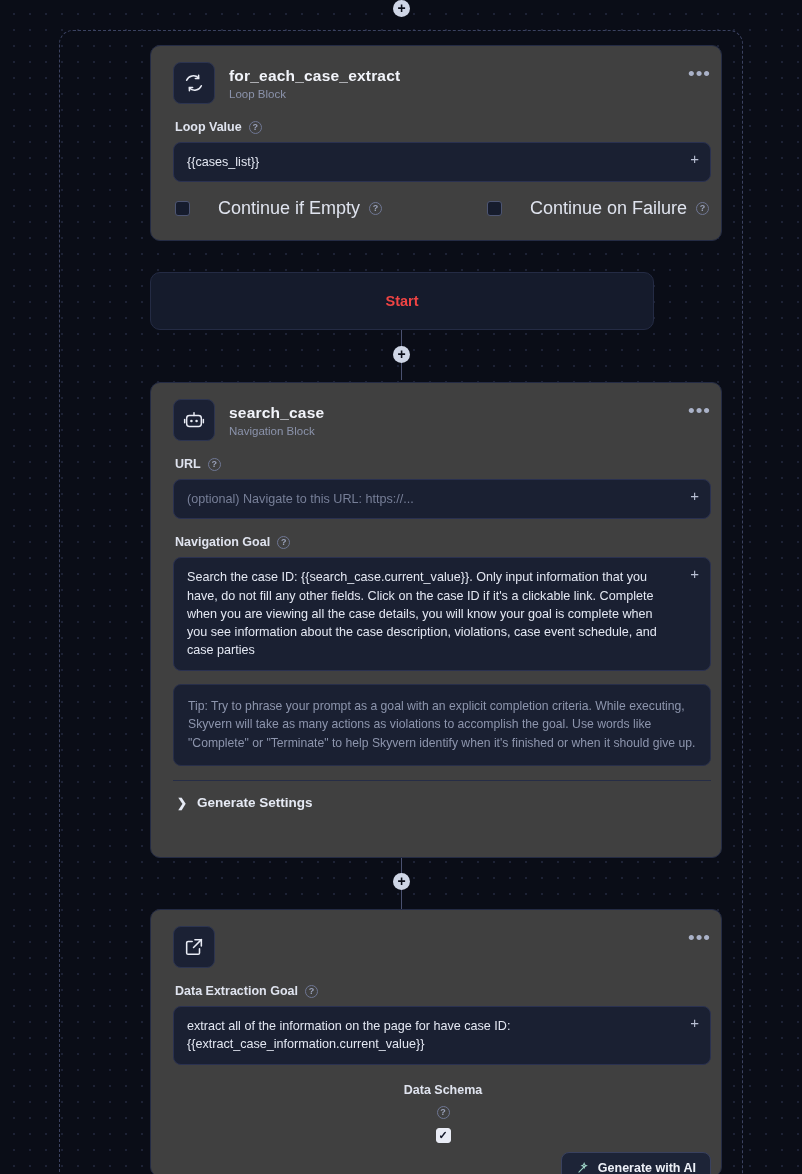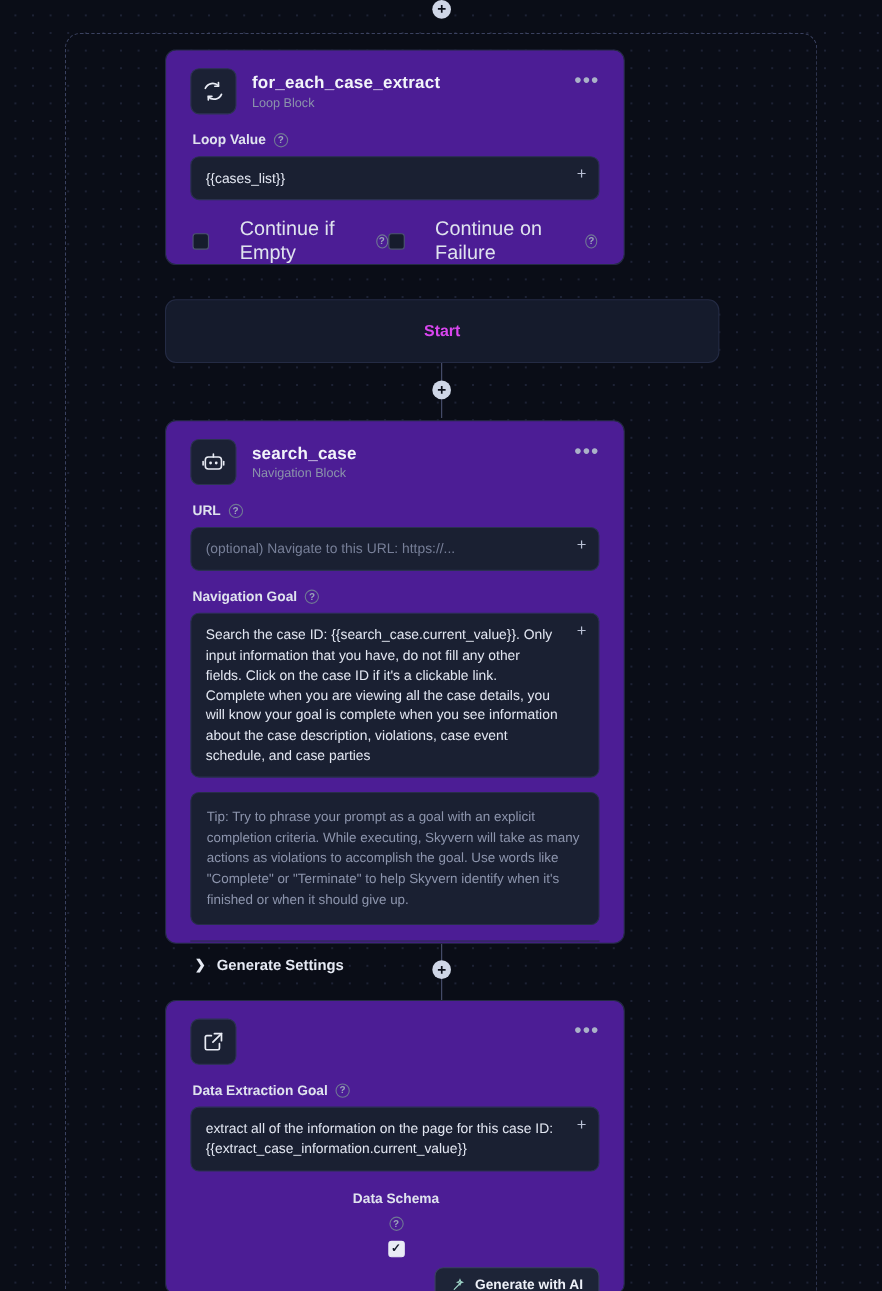--- a/index.html
+++ b/index.html
@@ -46,25 +46,25 @@
     line-height: 16px;
     text-align: center;
     font-weight: bold;
     left: 393px;
     z-index: 5;
     cursor: pointer;
   }
   .card {
     position: absolute;
     left: 150px;
-    width: 418px;
-    background: #4c1d95;
+    width: 572px;
+    background: #404040;
     border: 1px solid #242b44;
     border-radius: 10px;
-    padding: 16px 22px 18px 22px;
+    padding: 16px 10px 18px 22px;
     z-index: 3;
   }
   .card-head {
     display: flex;
     align-items: center;
     gap: 14px;
     position: relative;
   }
   .block-icon {
     width: 42px; height: 42px;
@@ -125,21 +125,21 @@
     background: #e9ecf5; border-color: #e9ecf5;
     color: #131829; font-size: 11px; line-height: 13px; text-align: center; font-weight: bold;
   }
   .check-label { font-size: 18px; color: #dfe3ee; margin-left: 19px; }
   .start-card {
     position: absolute; left: 150px;
     width: 504px; height: 58px;
     background: #151b2c; border: 1px solid #242b44;
     border-radius: 10px;
     display: flex; align-items: center; justify-content: center;
-    font-size: 14.5px; font-weight: bold; color: #d946ef;
+    font-size: 14.5px; font-weight: bold; color: #ef4444;
     z-index: 3;
   }
   .tip {
     margin-top: 13px;
     background: #1a2032;
     border: 1px solid #272e49;
     border-radius: 8px;
     padding: 12px 14px;
     font-size: 12.2px;
     line-height: 1.55;
@@ -303,21 +303,21 @@
       </svg>
     </div>
     <div class="dots">•••</div>
   </div>
 
   <div class="field-label">
     <span>Data Extraction Goal</span>
     <span class="help">?</span>
   </div>
   <div class="input" style="min-height:52px;">
-    <span>extract all of the information on the page for this case ID: {{extract_case_information.current_value}}</span>
+    <span>extract all of the information on the page for have case ID: {{extract_case_information.current_value}}</span>
     <span class="input-plus">+</span>
   </div>
 
   <div class="schema-row">
     <span style="font-size:12.5px;font-weight:bold;color:#dfe3ee">Data Schema</span>
     <span class="help">?</span>
     <span class="box checked">✓</span>
     <span class="genai">
       <svg width="14" height="14" viewBox="0 0 24 24" fill="none" stroke="#9fd6c9" stroke-width="1.8" stroke-linecap="round">
         <path d="M5 19L16 8"></path>

